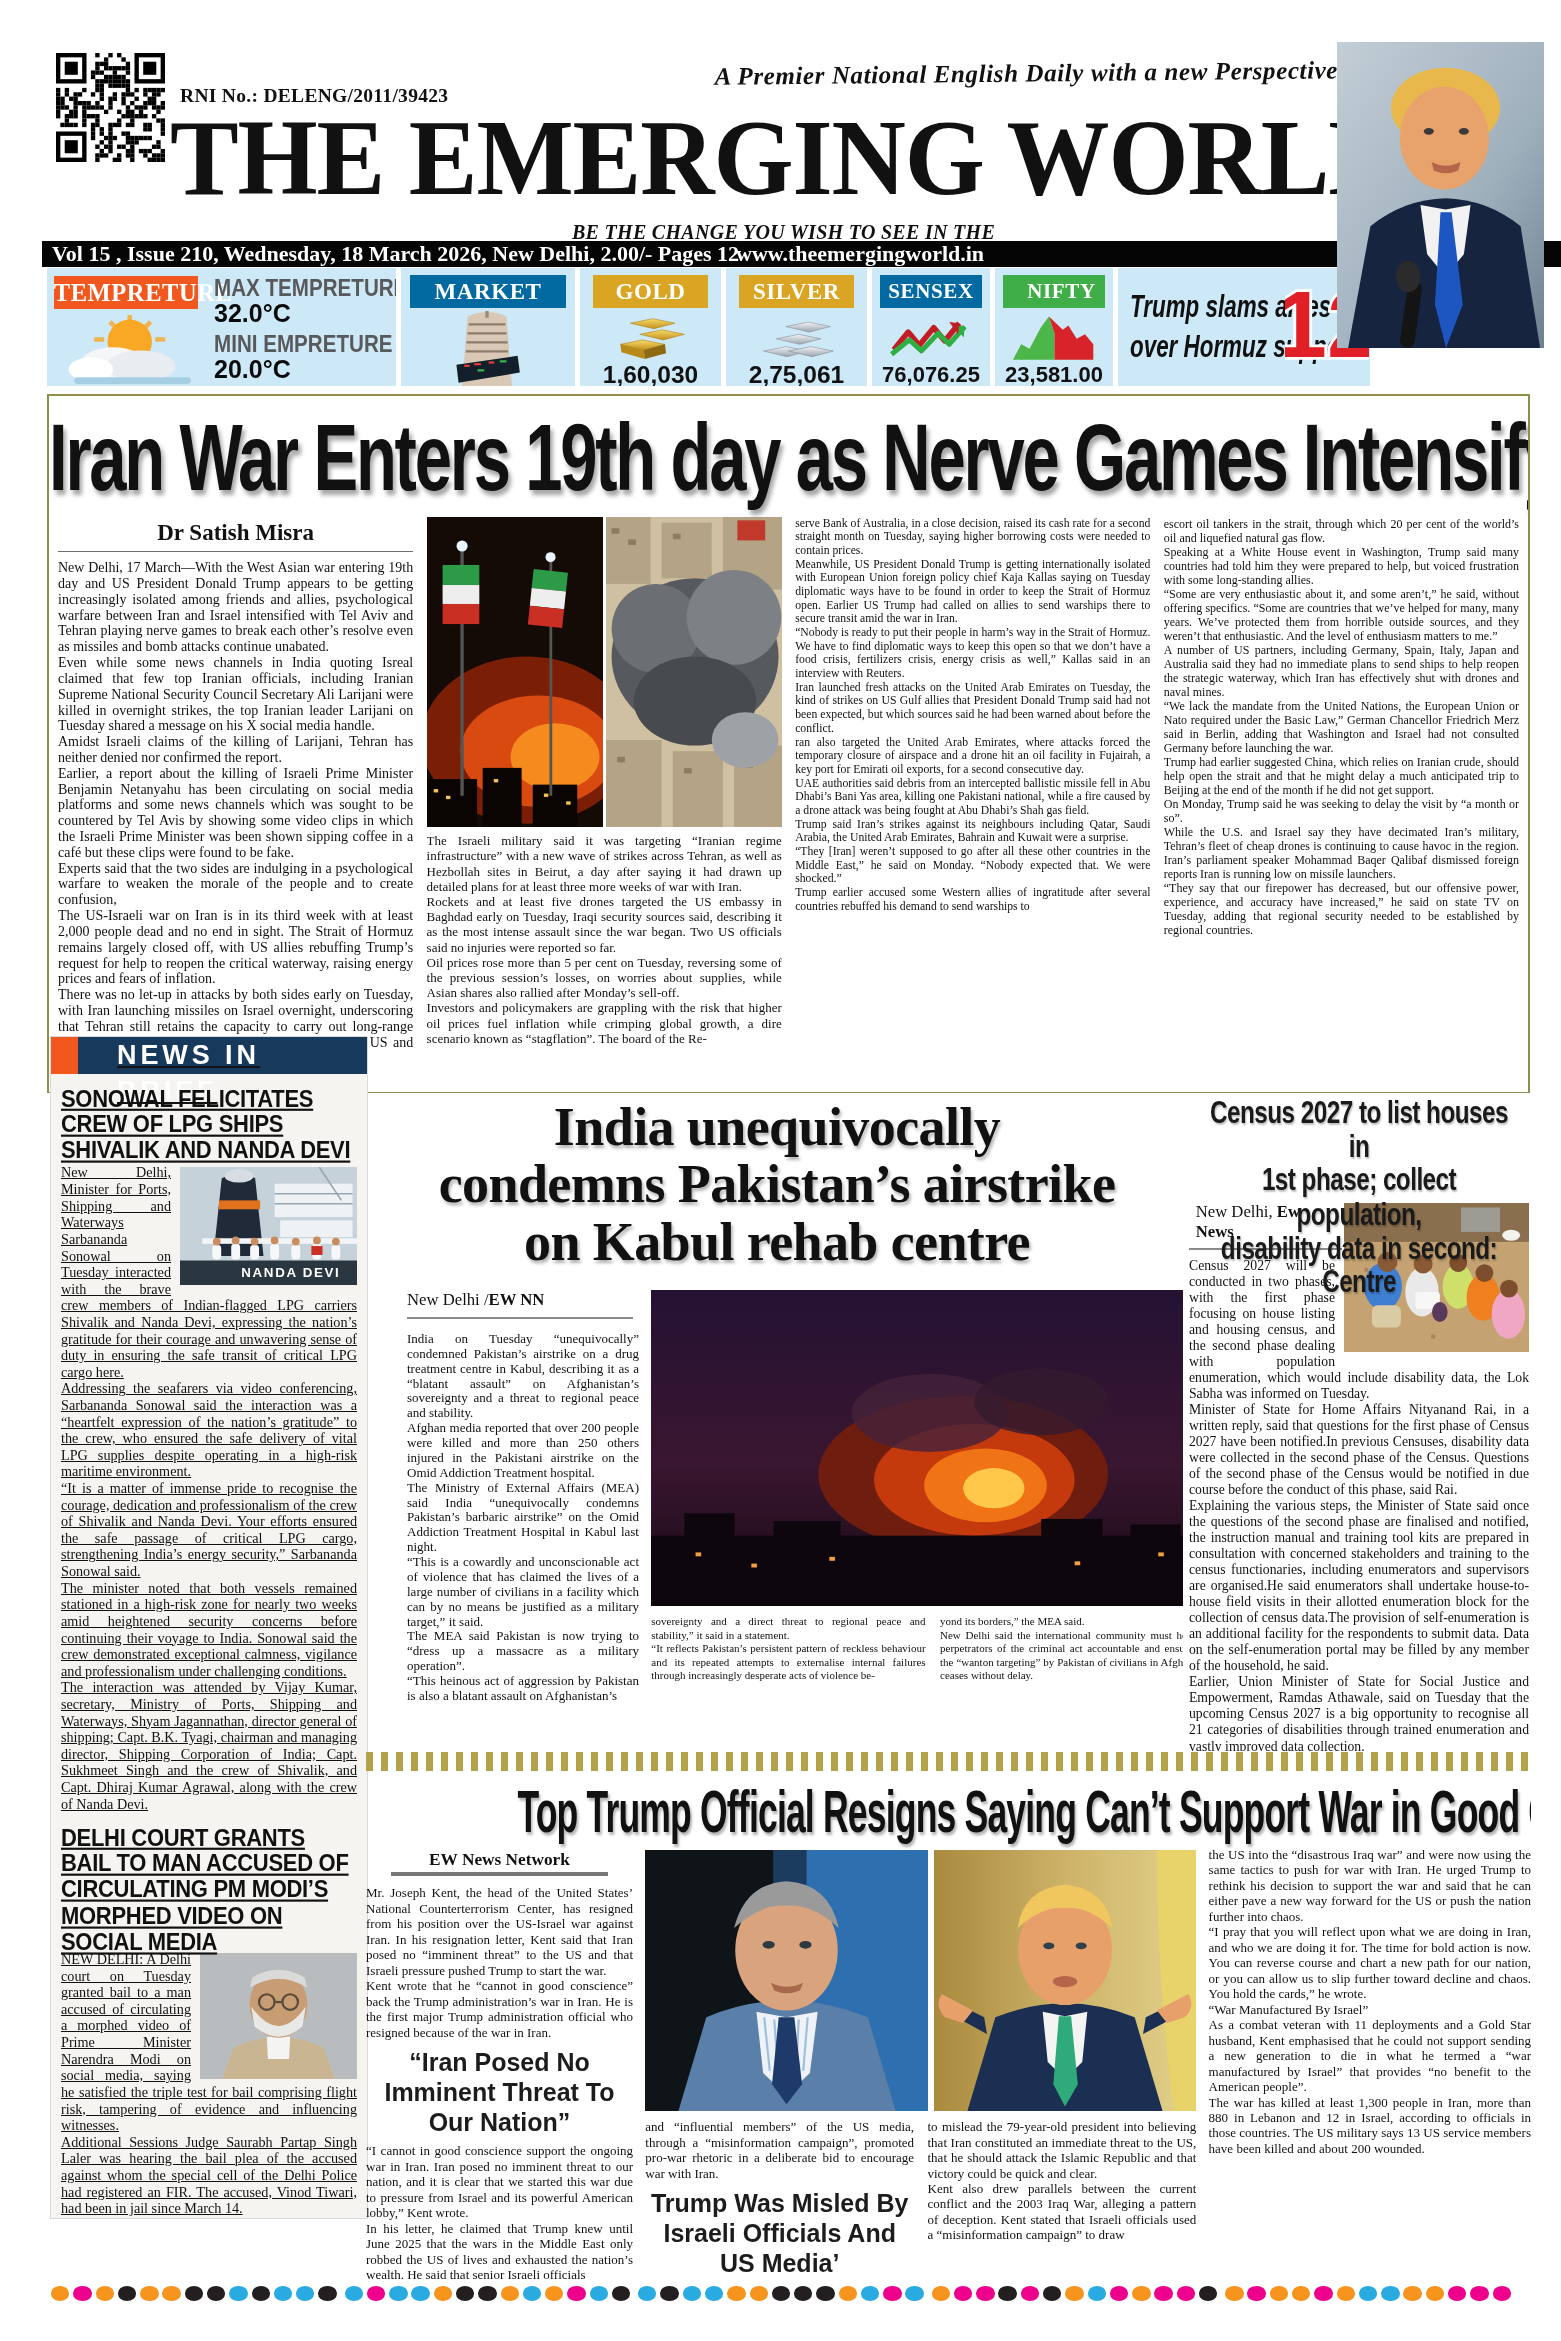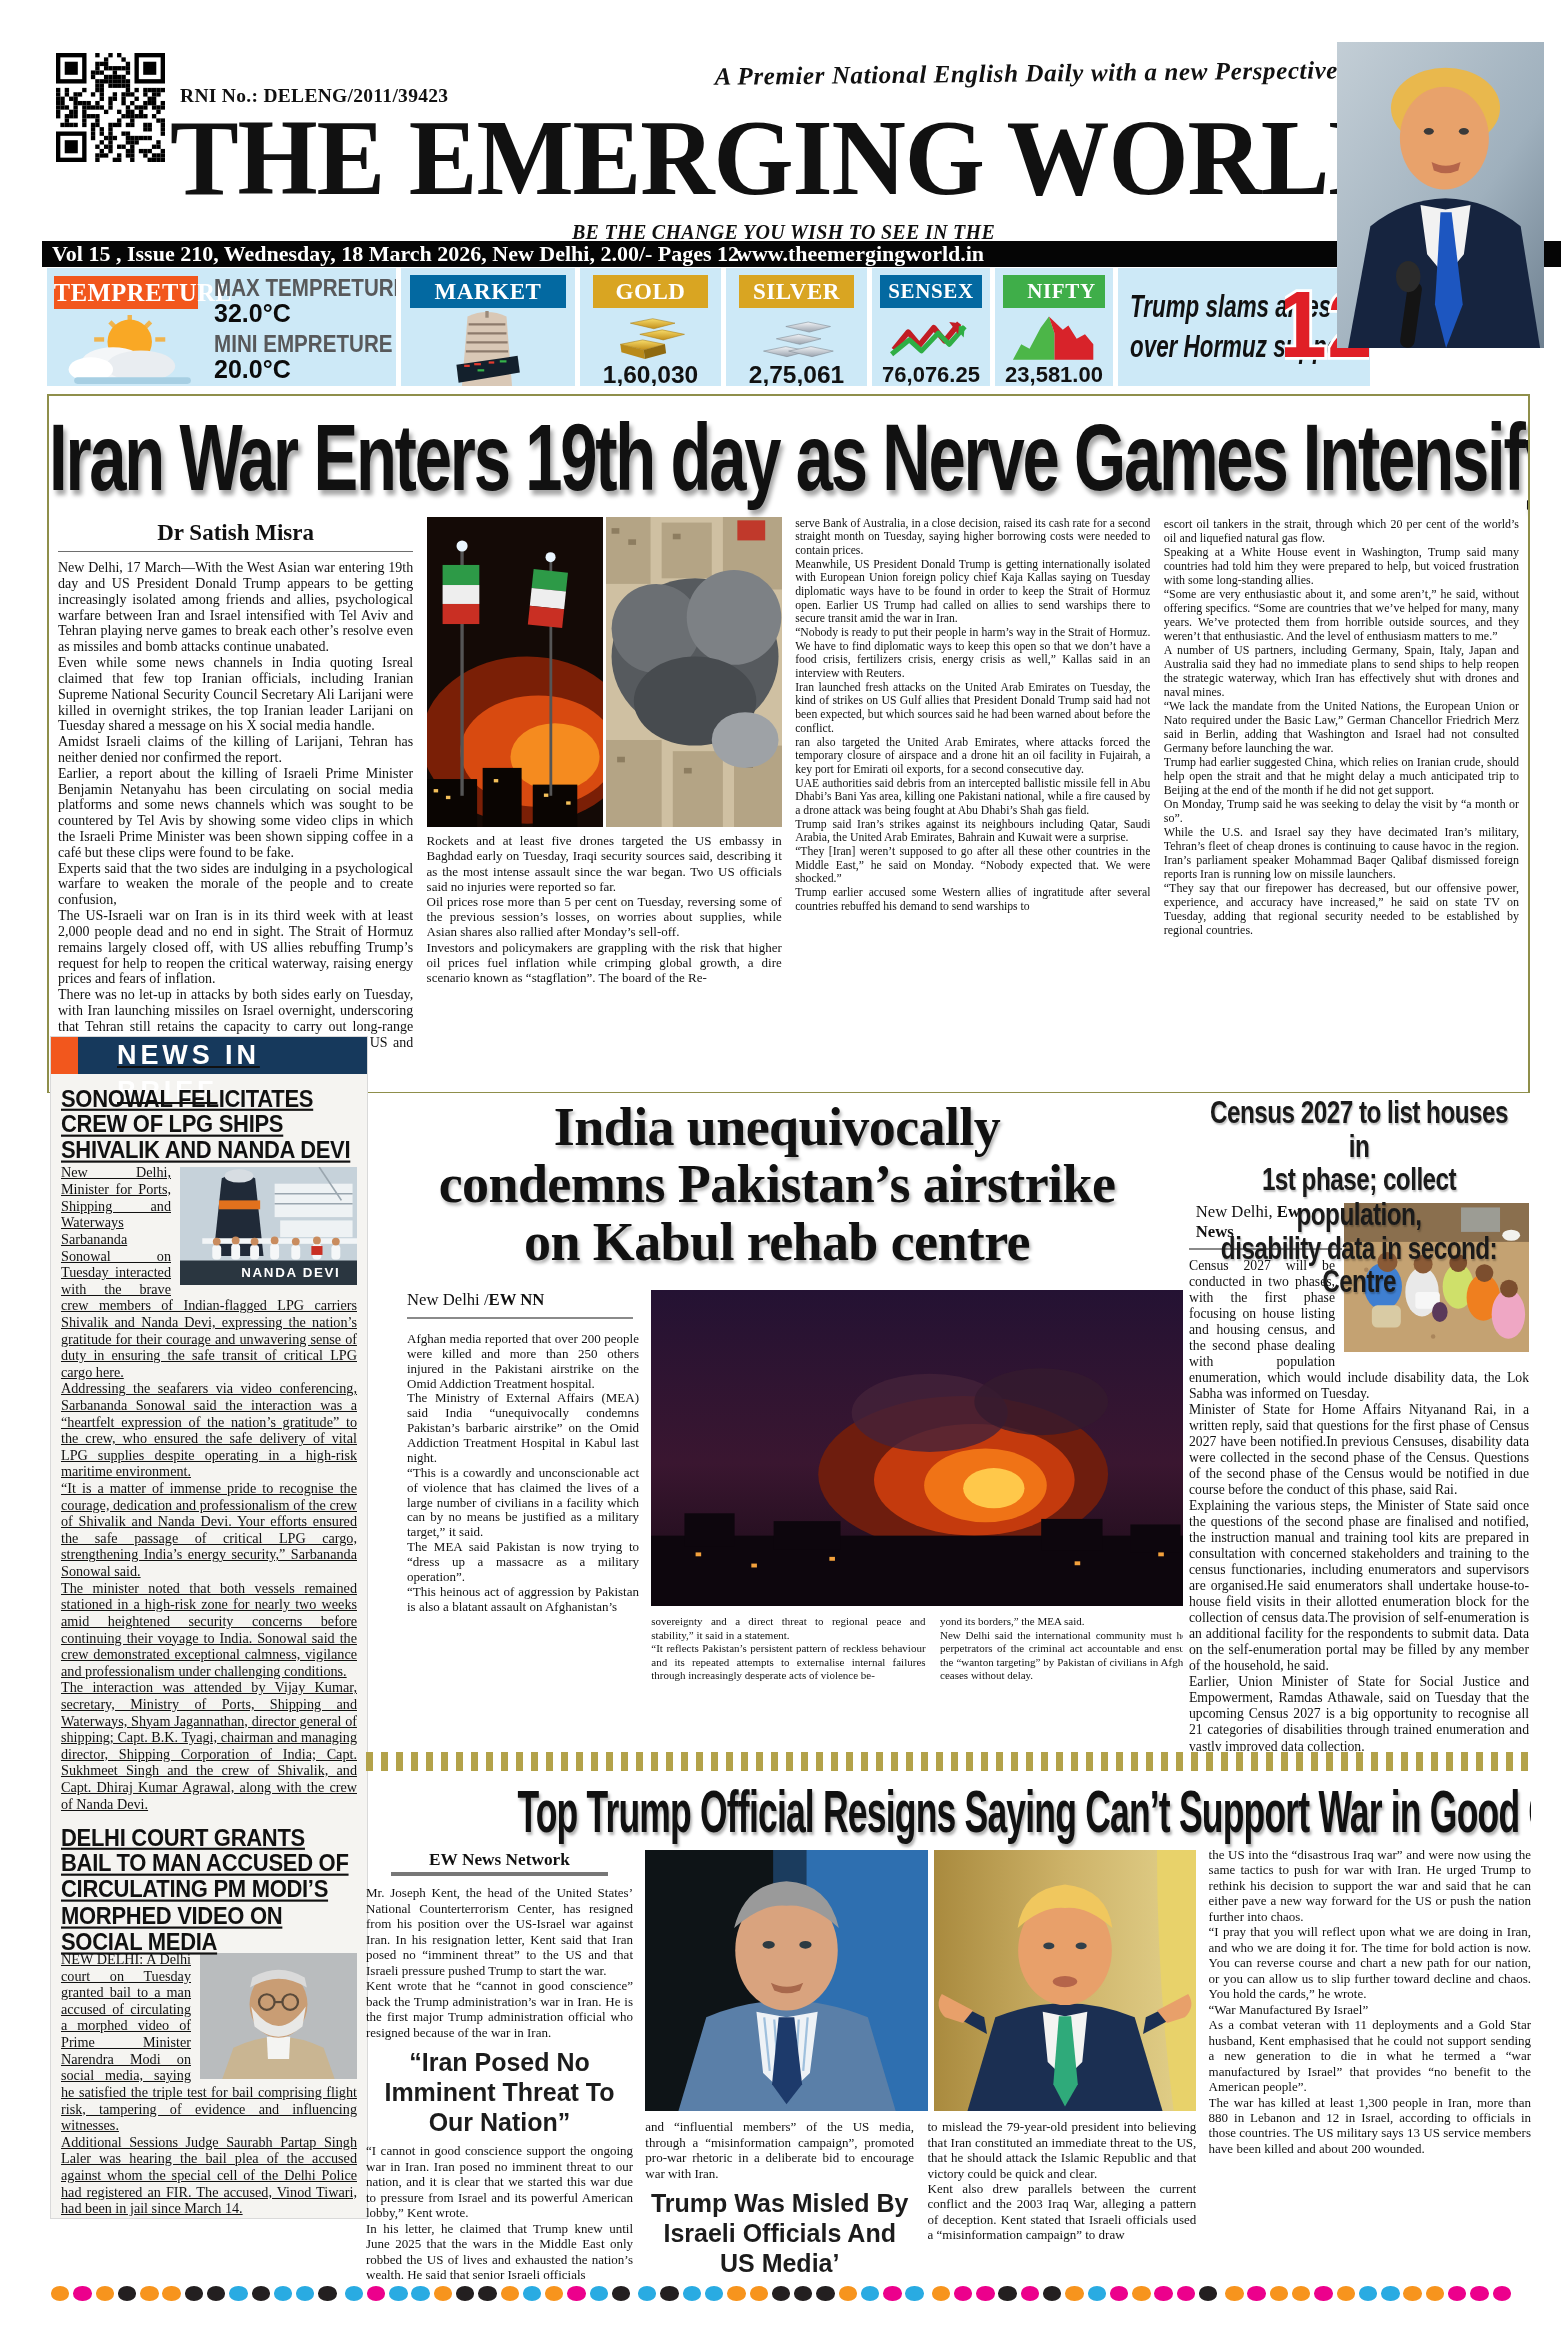--- a/index.html
+++ b/index.html
@@ -608,20 +608,21 @@
               <rect x="236" y="6" width="50" height="36" fill="#c0392b"></rect>
               <ellipse cx="160" cy="250" rx="150" ry="140" fill="#565a5e"></ellipse>
               <ellipse cx="90" cy="200" rx="80" ry="80" fill="#6b6f73"></ellipse>
               <ellipse cx="230" cy="180" rx="85" ry="85" fill="#7d8185"></ellipse>
               <ellipse cx="160" cy="330" rx="110" ry="80" fill="#474b4f"></ellipse>
               <ellipse cx="250" cy="400" rx="60" ry="50" fill="#9ea2a6"></ellipse>
             </svg>
           </figure>
         </div>
         <div class="jbody c2">
+            <p>The Israeli military said it was targeting “Iranian regime infrastructure” with a new wave of strikes across Tehran, as well as Hezbollah sites in Beirut, a day after saying it had drawn up detailed plans for at least three more weeks of war with Iran.</p>
             <p>Rockets and at least five drones targeted the US embassy in Baghdad early on Tuesday, Iraqi security sources said, describing it as the most intense assault since the war began. Two US officials said no injuries were reported so far.</p>
             <p>Oil prices rose more than 5 per cent on Tuesday, reversing some of the previous session’s losses, on worries about supplies, while Asian shares also rallied after Monday’s sell-off.</p>
             <p>Investors and policymakers are grappling with the risk that higher oil prices fuel inflation while crimping global growth, a dire scenario known as “stagflation”. The board of the Re-</p>
           </div>
       </div>
       <div class="lead-col">
         <div class="jbody c3">
             <p>serve Bank of Australia, in a close decision, raised its cash rate for a second straight month on Tuesday, saying higher borrowing costs were needed to contain prices.</p>
             <p>Meanwhile, US President Donald Trump is getting internationally isolated with European Union foreign policy chief Kaja Kallas saying on Tuesday diplomatic ways have to be found in order to keep the Strait of Hormuz open. Earlier US Trump had called on allies to send warships there to secure transit amid the war in Iran.</p>
             <p>“Nobody is ready to put their people in harm’s way in the Strait of Hormuz. We have to find diplomatic ways to keep this open so that we don’t have a food crisis, fertilizers crisis, energy crisis as well,” Kallas said in an interview with Reuters.</p>
@@ -735,20 +736,21 @@
         <p>India unequivocally</p>
         <p>condemns Pakistan’s airstrike</p>
         <p>on Kabul rehab centre</p>
       </h2>
     <div class="kabul-grid">
       <div class="kabul-c1">
         <div class="kabul-byline">
           <span>New Delhi /</span><b>EW NN</b>
         </div>
         <div class="jbody kabul-body">
+            <p>India on Tuesday “unequivocally” condemned Pakistan’s airstrike on a drug treatment centre in Kabul, describing it as a “blatant assault” on Afghanistan’s sovereignty and a threat to regional peace and stability.</p>
             <p>Afghan media reported that over 200 people were killed and more than 250 others injured in the Pakistani airstrike on the Omid Addiction Treatment hospital.</p>
             <p>The Ministry of External Affairs (MEA) said India “unequivocally condemns Pakistan’s barbaric airstrike” on the Omid Addiction Treatment Hospital in Kabul last night.</p>
             <p>“This is a cowardly and unconscionable act of violence that has claimed the lives of a large number of civilians in a facility which can by no means be justified as a military target,” it said.</p>
             <p>The MEA said Pakistan is now trying to “dress up a massacre as a military operation”.</p>
             <p>“This heinous act of aggression by Pakistan is also a blatant assault on Afghanistan’s</p>
           </div>
       </div>
       <div class="kabul-right">
         <figure class="kabul-photo">
           <svg viewBox="0 0 1010 566" width="563" height="316" preserveAspectRatio="none">

